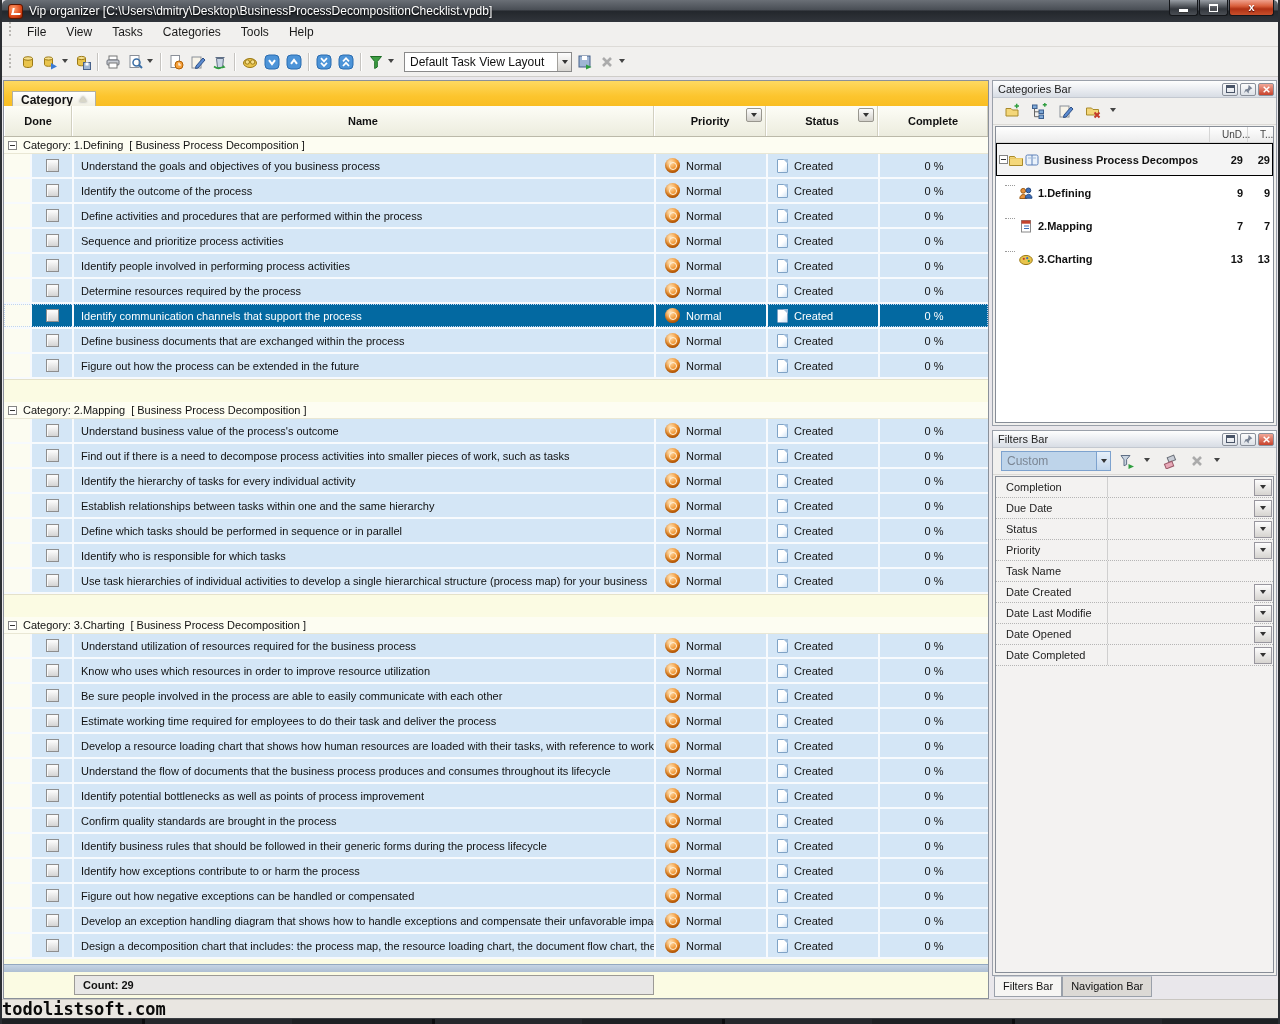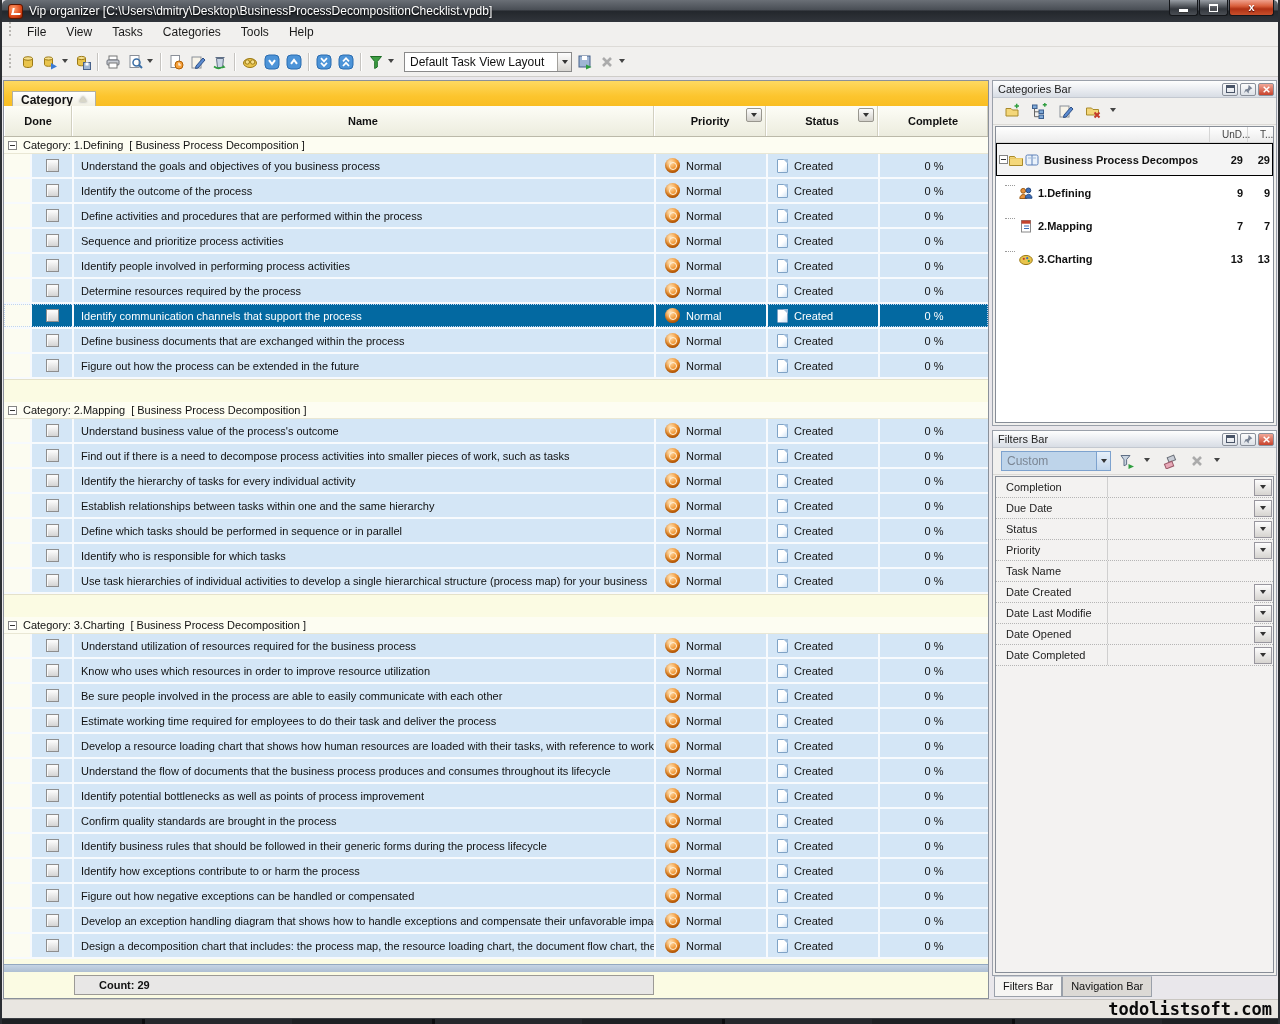--- a/index.html
+++ b/index.html
@@ -62,21 +62,21 @@
   .ball { width:15px; height:15px; flex:none; border-radius:50%; background:radial-gradient(circle at 35% 28%, #FFE3B8 0%, #F49D3C 45%, #D96E06 75%, #A85202 100%); box-shadow:inset 0 -2px 3px rgba(120,50,0,.5); position:relative; }
   .ball::after { content:""; position:absolute; left:4px; top:4px; width:6px; height:6px; border-radius:50%; border:1.5px solid #fff3dd; }
   .page { width:11px; height:14px; flex:none; background:linear-gradient(135deg,#ffffff 55%,#cfe2f4); border:1px solid #7FA3C6; border-radius:1px; position:relative; }
   .page::before { content:""; position:absolute; right:-1px; top:-1px; border-style:solid; border-width:0 5px 5px 0; border-color:transparent #9FBDDC transparent transparent; }
   .task-row.selected { outline:1px dotted #BFD4F2; outline-offset:-1px; }
   .task-row.selected .cell { background:#0369a1; color:#fff; }
   .gap-row { height:23px; flex:none; background:#FBFBE3; border-top:1px solid #E4E1CA; }
   .tb-fill { flex:1; background:#FBFBE3; }
   .table-strip { height:8px; flex:none; background:linear-gradient(#C6D4E4,#AEBFD3); border-top:1px solid #93A8C0; }
   .table-footer { height:26px; flex:none; background:#FBFBE3; display:flex; align-items:center; }
-  .count-box { margin-left:70px; width:580px; height:20px; background:#E8E7E6; border:1px solid #9c9a96; display:flex; align-items:center; padding-left:24px; font-weight:bold; font-size:11px; color:#111; }
+  .count-box { margin-left:70px; width:580px; height:20px; background:#E8E7E6; border:1px solid #9c9a96; display:flex; align-items:center; padding-left:8px; font-weight:bold; font-size:11px; color:#111; }
 
   
   .right-col { flex:1; margin-left:3px; display:flex; flex-direction:column; min-height:0; }
   .panel { background:#F1F0EE; border:1px solid #9aa0aa; display:flex; flex-direction:column; min-height:0; }
   .cat-panel { height:346px; flex:none; }
   .flt-panel { flex:1; margin-top:4px; }
   .panel-title { height:17px; flex:none; background:linear-gradient(#FEFEFE,#D8DDE5); display:flex; align-items:center; font-size:11px; color:#222; padding:0 2px 0 5px; border-bottom:1px solid #c3c8d0; }
   .panel-title span.pt-text { flex:1; }
   .pt-btn { width:16px; height:13px; border:1px solid #8a909a; border-radius:2px; background:linear-gradient(#fcfcfc,#dde1e7); margin-left:2px; display:grid; place-items:center; }
   .pt-btn.close { background:linear-gradient(#F2A695,#C7422C); }
@@ -104,21 +104,21 @@
   .fr-value { flex:1; align-self:stretch; }
   .fr-drop { width:18px; height:17px; flex:none; margin-right:1px; background:linear-gradient(#fdfdfd,#d6d4d0); border:1px solid #98969e; display:grid; place-items:center; }
   .flt-fill { flex:1; background:#fff; }
 
   .tabs-row { height:23px; flex:none; display:flex; align-items:flex-start; padding-left:2px; gap:0; background:#E9E7EB; }
   .dock-tab { font-size:11px; padding:3px 8px 4px 8px; border:1px solid #9aa0aa; border-top:1px solid #c9ced6; color:#111; }
   .dock-tab.active { background:#F6F5F3; position:relative; }
   .dock-tab.inactive { background:#DCD9D5; }
 
   
-  .statusbar { height:19px; flex:none; background:#E9E6E1; border-top:1px solid #c9c6c1; display:flex; align-items:center; justify-content:flex-end; padding-right:6px; }
+  .statusbar { height:19px; flex:none; background:#E9E6E1; border-top:1px solid #c9c6c1; display:flex; align-items:center; justify-content:flex-start; padding-right:6px; }
   .watermark { font-family:"DejaVu Sans Mono", monospace; font-weight:bold; font-size:17px; color:#0a0a0a; letter-spacing:0px; }
   .taskbar-strip { height:6px; flex:none; background:repeating-linear-gradient(90deg,#1e2023 0 140px,#0c0d0f 140px 143px,#26282c 143px 290px); border-top:1px solid #3a3d42; }
 
   svg { display:block; }
 </style>
 </head>
 <body>
 
 <div class="app">
 

